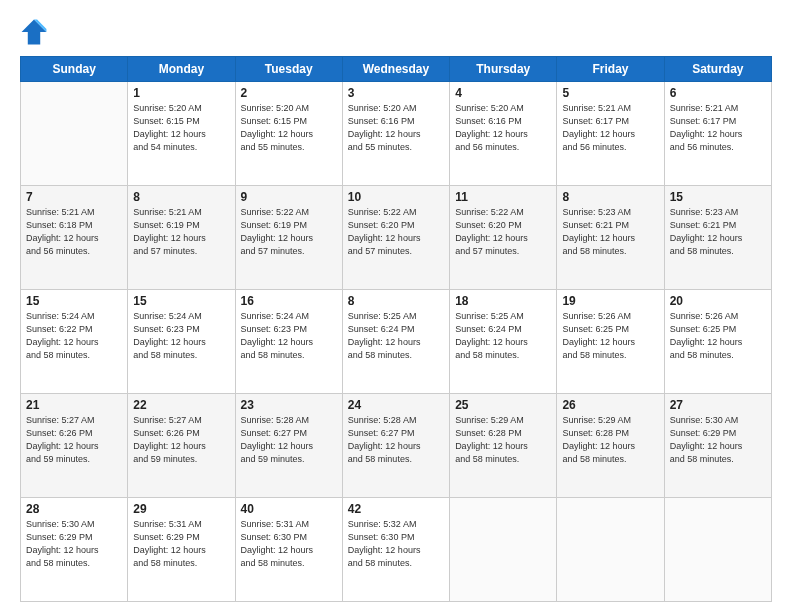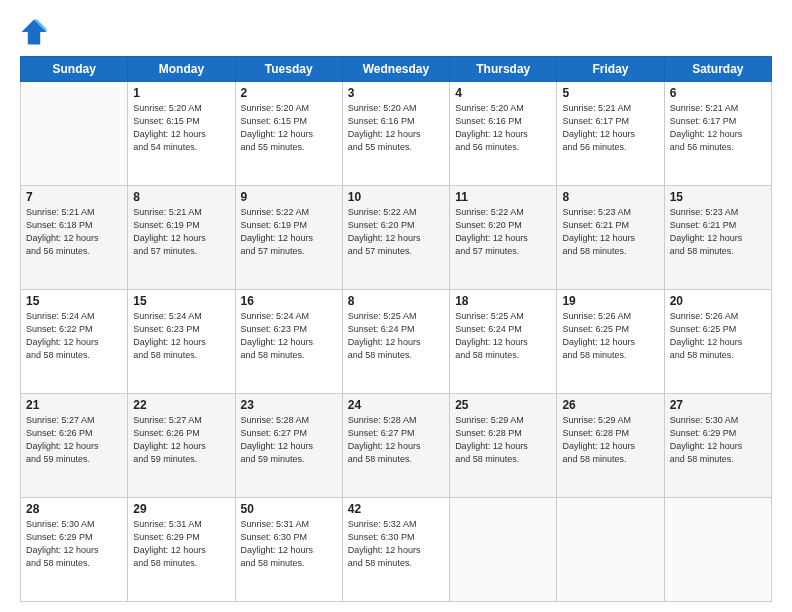--- a/index.html
+++ b/index.html
@@ -341,21 +341,21 @@
 and 58 minutes.</div>
           </td>
           <td>
             <span class="day-num">29</span>
             <div class="day-info" style="white-space: pre-line;">Sunrise: 5:31 AM
 Sunset: 6:29 PM
 Daylight: 12 hours
 and 58 minutes.</div>
           </td>
           <td>
-            <span class="day-num">50</span>
+            <span class="day-num">40</span>
             <div class="day-info" style="white-space: pre-line;">Sunrise: 5:31 AM
 Sunset: 6:30 PM
 Daylight: 12 hours
 and 58 minutes.</div>
           </td>
           <td>
             <span class="day-num">42</span>
             <div class="day-info" style="white-space: pre-line;">Sunrise: 5:32 AM
 Sunset: 6:30 PM
 Daylight: 12 hours

